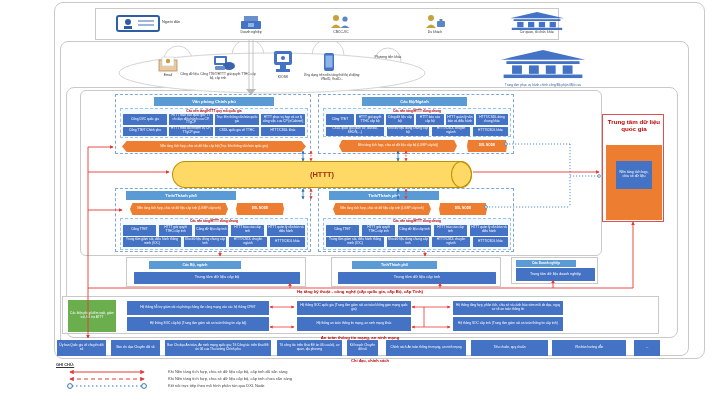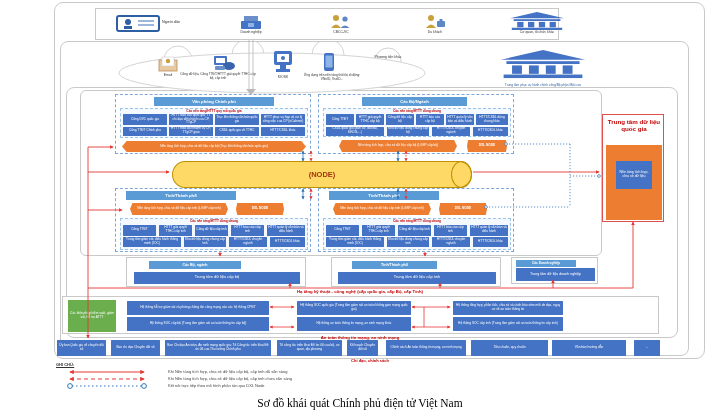--- a/index.html
+++ b/index.html
@@ -138,21 +138,21 @@
     <div class="ab bb" style="left:157px;top:19px;width:32px;height:11px;">HTTT/CSDL dùng chung khác</div>
     <div class="ab bb" style="left:7px;top:31.5px;width:58px;height:9px;">CSDL quốc gia (dân cư, đất đai, ĐKDN,...)</div>
     <div class="ab bb" style="left:68px;top:31.5px;width:42px;height:9px;">Kho dữ liệu dùng chung cấp bộ</div>
     <div class="ab bb" style="left:113px;top:31.5px;width:38px;height:9px;">HTTT/CSDL chuyên ngành</div>
     <div class="ab bb" style="left:154px;top:31.5px;width:35px;height:9px;">HTTT/CSDL khác</div>
     <div class="ab org" style="left:20px;top:45px;width:118px;height:12px;">Nền tảng tích hợp, chia sẻ dữ liệu cấp bộ (LGSP cấp bộ)</div>
     <div class="ab org" style="left:148px;top:45px;width:40px;height:12px;font-weight:bold;">DXL NODE</div>
   </div>
 
   <div class="ab" style="left:172px;top:161px;width:300px;height:27px;background:#FFD966;border:1px solid #BF9000;border-radius:13px / 50%;display:flex;flex-direction:column;align-items:center;justify-content:center;">
-    <div style="font-size:7.5px;font-weight:bold;color:#A0340A;line-height:1.25;">(NODE)</div>
+    <div style="font-size:7.5px;font-weight:bold;color:#A0340A;line-height:1.25;">(HTTT)</div>
   </div>
   <div class="ab" style="left:451px;top:161px;width:21px;height:27px;border:1px solid #BF9000;border-radius:50%;background:transparent;"></div>
 
   <div class="ab qd" style="left:115px;top:188px;width:196px;height:64px;">
     <div class="ab hd" style="left:10px;top:1.5px;width:110px;height:9.5px;">Tỉnh/Thành phố</div>
     <div class="ab org" style="left:14px;top:14px;width:98px;height:12px;">Nền tảng tích hợp, chia sẻ dữ liệu cấp tỉnh (LGSP cấp tỉnh)</div>
     <div class="ab org" style="left:120px;top:14px;width:48px;height:12px;font-weight:bold;">DXL NODE</div>
     <div class="ab grp" style="left:4px;top:29px;width:188px;height:32px;"></div>
     <div class="ab redt" style="left:4px;top:29.5px;width:188px;font-size:3.2px;">Các nền tảng/HTTT dùng chung</div>
     <div class="ab bb" style="left:7px;top:35.5px;width:33px;height:11px;">Cổng TTĐT</div>
@@ -241,21 +241,20 @@
       <line x1="8" y1="4" x2="82" y2="4" stroke="#E53935" stroke-width="1" stroke-dasharray="4,3" marker-start="url(#lr)" marker-end="url(#lr)"></line>
     </svg>
   <div class="ab" style="left:168px;top:376px;font-size:4px;color:#444;">Khi Nền tảng tích hợp, chia sẻ dữ liệu cấp bộ, cấp tỉnh chưa sẵn sàng</div>
   <svg class="ab" style="left:62px;top:382px;" width="90" height="8" viewBox="0 0 90 8">
       <line x1="10" y1="4" x2="80" y2="4" stroke="#2E75B6" stroke-width="1" stroke-dasharray="1.5,2.5"></line>
       <circle cx="8" cy="4" r="2.4" fill="#fff" stroke="#2E75B6"></circle>
       <circle cx="82" cy="4" r="2.4" fill="#fff" stroke="#2E75B6"></circle>
     </svg>
   <div class="ab" style="left:168px;top:383px;font-size:4px;color:#444;">Kết nối trực tiếp theo mô hình phân tán qua DXL Node</div>
 
-  <div class="ab" style="left:0;top:397px;width:720px;text-align:center;font-family:'Liberation Serif',serif;font-size:11.5px;color:#000;">Sơ đồ khái quát Chính phủ điện tử Việt Nam</div>
 
   <svg class="ab" style="left:0;top:0;pointer-events:none;" width="720" height="420" viewBox="0 0 720 420">
     <defs>
       <marker id="ar" viewBox="0 0 6 6" refX="5" refY="3" markerWidth="4" markerHeight="4" orient="auto-start-reverse">
           <path d="M0,0 L6,3 L0,6 z" fill="#E53935"></path>
         </marker>
       <marker id="ab2" viewBox="0 0 6 6" refX="5" refY="3" markerWidth="4" markerHeight="4" orient="auto-start-reverse">
           <path d="M0,0 L6,3 L0,6 z" fill="#2E75B6"></path>
         </marker>
     </defs>

